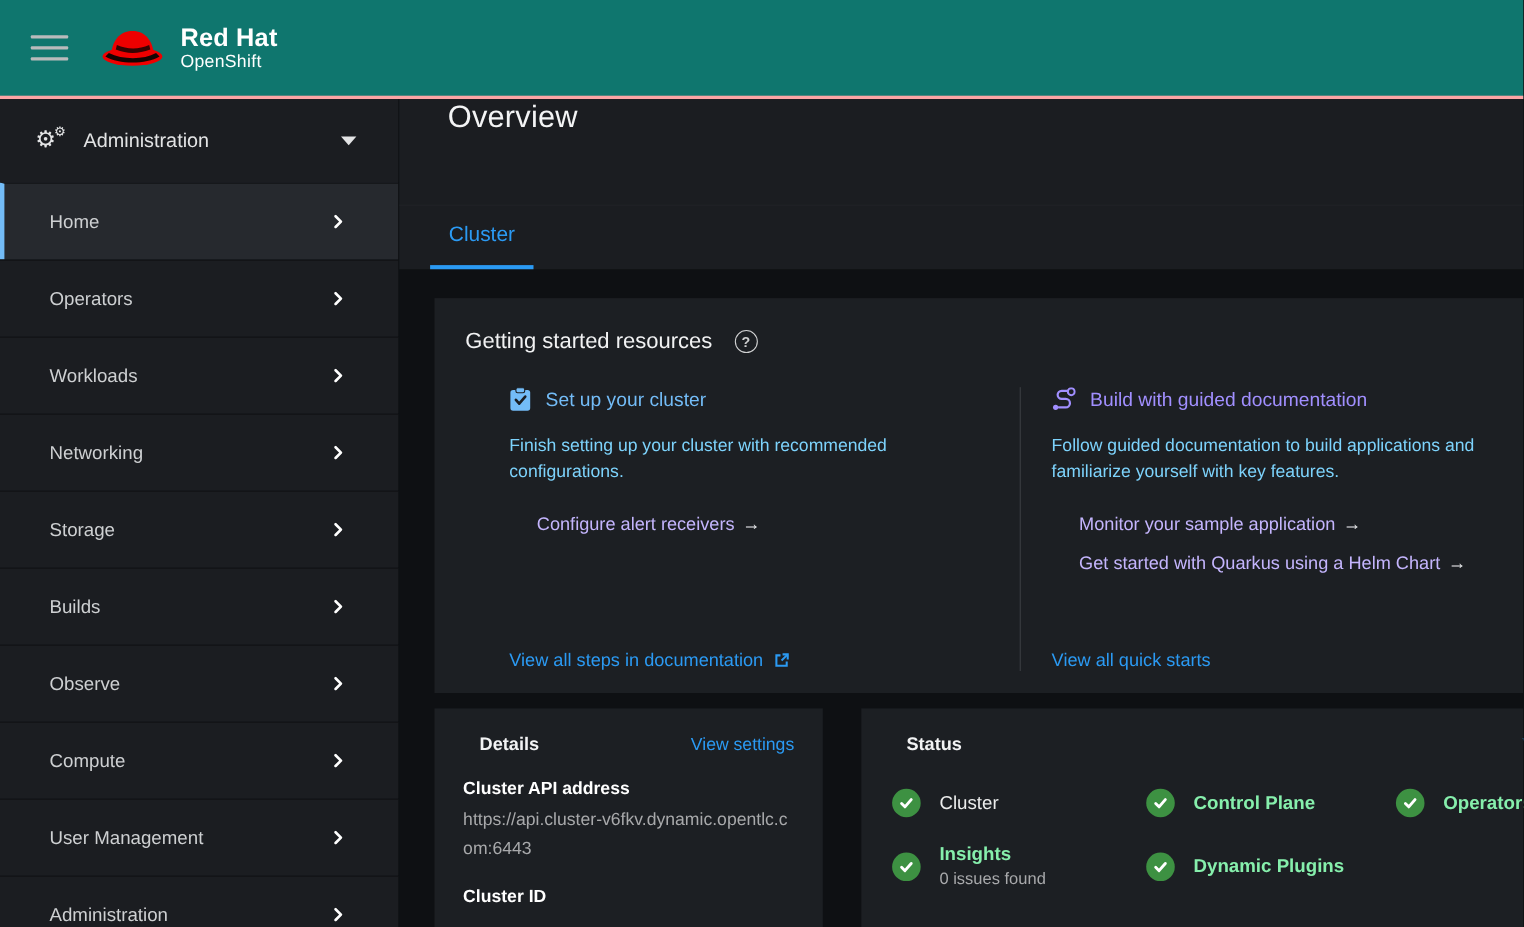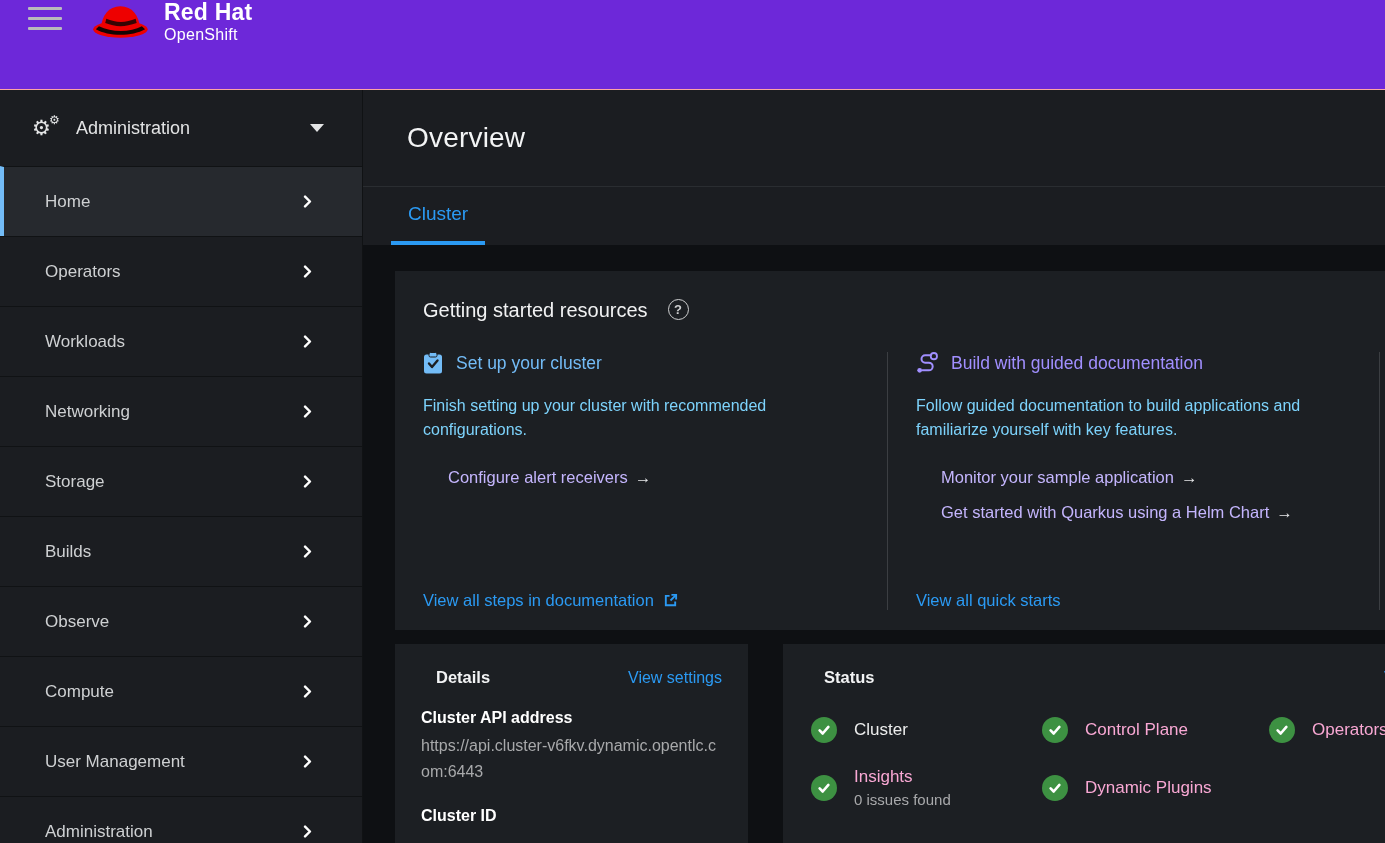--- a/index.html
+++ b/index.html
@@ -1,21 +1,21 @@
 <!DOCTYPE html>
 <html><head>
 <meta charset="utf-8">
 <style>
   * { margin:0; padding:0; box-sizing:border-box; }
   html,body { width:1385px; height:843px; overflow:hidden; background:#0e1013;
     font-family:"Liberation Sans", sans-serif; -webkit-font-smoothing:antialiased; }
 
   
-  .masthead { height:90px; background:#6d28d9; display:flex; align-items:flex-start;
-    border-bottom:1px solid #fca5a5; }
+  .masthead { height:90px; background:#0f766e; display:flex; align-items:center;
+    border-bottom:3px solid #fca5a5; }
   .hamburger { width:36px; margin-left:28px; cursor:pointer; }
   .hamburger span { display:block; width:34px; height:3px; background:#b9bbbc;
     border-radius:1px; margin:7px 0; }
   .brand { display:flex; align-items:center; margin-left:26px; }
   .fedora { width:64px; height:44px; margin-right:10px; }
   .brand-text { display:flex; flex-direction:column; line-height:1; }
   .brand-line1 { color:#fff; font-weight:bold; font-size:23px; letter-spacing:.2px; }
   .brand-line2 { color:#fff; font-weight:300; font-size:16px; margin-top:3px; letter-spacing:.3px; }
 
   
@@ -36,40 +36,40 @@
   .nav-item { height:70px; display:flex; align-items:center; padding:0 48px 0 45px;
     color:#ced0d2; font-size:17px; cursor:pointer; background:#1b1d21;
     border-top:1px solid #101214; position:relative; }
   .nav-item.active { background:#26292e; border-left:4px solid #73bcf7; padding-left:41px; }
   .nav-item .nav-label { flex:1; }
   .chev { width:13px; height:13px; flex:none; }
   .chev polyline { fill:none; stroke:#ffffff; stroke-width:3; stroke-linecap:round; stroke-linejoin:round; }
 
   
   .main { flex:1; min-width:0; display:flex; flex-direction:column; }
-  .page-header { background:#1b1d21; height:96px; display:flex; align-items:center; padding-left:44px; }
+  .page-header { background:#1b1d21; height:96px; display:flex; padding-left:44px; }
   .page-title { color:#f3f4f5; font-size:28px; font-weight:500; letter-spacing:.2px; }
   .header-divider { height:1px; background:#2a2d31; }
   .tabbar { background:#1b1d21; height:58px; display:flex; align-items:stretch; padding-left:28px; }
   .tab { display:flex; align-items:center; padding:0 17px; font-size:19px; color:#2b9af3;
     border-bottom:4px solid #2b9af3; cursor:pointer; }
 
   
   .dashboard { flex:1; background:#0e1013; padding:26px 0 0 32px; overflow:hidden; }
 
   .card { background:#1c1f23; }
 
   
   .gs-card { padding:28px 0 20px 0; }
-  .gs-title-row { display:flex; gap:20px; padding:0 28px; }
+  .gs-title-row { display:flex; align-items:center; gap:20px; padding:0 28px; }
   .gs-title { color:#f1f2f3; font-size:20px; font-weight:500; }
   .help-icon { width:21px; height:21px; border:1.6px solid #cfd0d1; border-radius:50%;
     color:#cfd0d1; font-size:13px; font-weight:bold; display:flex; align-items:center;
     justify-content:center; cursor:pointer; }
-  .gs-columns { display:flex; align-items:center; margin-top:30px; }
+  .gs-columns { display:flex; align-items:center; margin-top:30px;margin-left:40px; }
   .gs-col { width:492px; flex:none; padding:0 28px; display:flex; flex-direction:column; min-height:258px; }
   .gs-col + .gs-col { border-left:1px solid #3b3e42; }
   .gs-col-overflow { flex:1; min-width:0; width:auto; }
   .gs-col-header { display:flex; align-items:center; gap:13px; }
   .gs-col-header svg { flex:none; }
   .gs-col-title { font-size:17.5px; font-weight:500; cursor:pointer; }
   .gs-col-setup .gs-col-title { color:#73bcf7; }
   .gs-col-build .gs-col-title { color:#a18fff; }
   .gs-desc { margin-top:20px; color:#7dd3fc; font-size:16px; line-height:24px; max-width:460px; }
   .gs-links { margin-top:26px; padding-left:25px; }
@@ -92,21 +92,21 @@
   .status-card { width:705px; flex:none; padding:24px 26px 24px 18px; height:320px; }
   .status-card .card-head { padding-left:8px; }
   .status-grid { margin-top:30px; padding-left:10px; display:grid;
     grid-template-columns:231px 227px 1fr; row-gap:24px; align-items:center; }
   .status-item { display:flex; align-items:center; gap:17px; }
   .ok-icon { width:26px; height:26px; border-radius:50%; background:#3d9142; flex:none;
     display:flex; align-items:center; justify-content:center; }
   .ok-icon svg { width:14px; height:14px; }
   .ok-icon polyline { fill:none; stroke:#ffffff; stroke-width:3; stroke-linecap:round; stroke-linejoin:round; }
   .status-label { font-size:17px; color:#eceded; }
-  .status-label.link { color:#f9a8d4; cursor:pointer; }
+  .status-label.link { color:#86efac; cursor:pointer;font-weight:bold; }
   .status-text-col { display:flex; flex-direction:column; }
   .status-sub { color:#a8a9ab; font-size:15px; margin-top:4px; }
 </style>
 </head>
 <body>
 
 <header class="masthead">
   <div class="hamburger">
     <span></span>
       <span></span>

